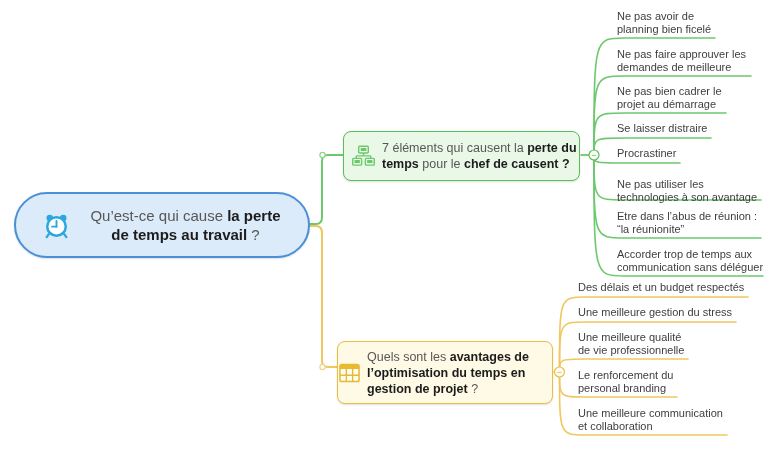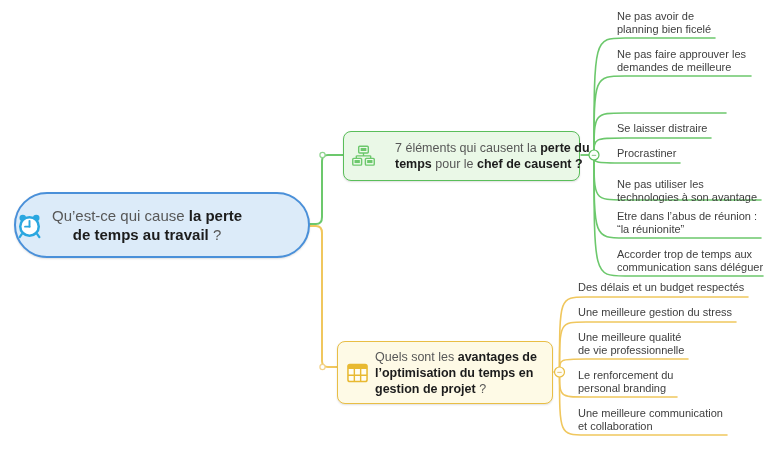--- a/index.html
+++ b/index.html
@@ -8,31 +8,31 @@
     font-family:"Liberation Sans", sans-serif; overflow:hidden;
   }
   #wires { position:absolute; left:0; top:0; }
   .node {
     position:absolute; box-sizing:border-box; display:flex; align-items:center;
     box-shadow:0 1px 2px rgba(0,0,0,.13); z-index:2;
   }
   #root-node {
     left:14px; top:192px; width:296px; height:66px;
     background:#dcebf9; border:2px solid #4a90d9; border-radius:33px;
-    gap:9px;
+    justify-content:center; gap:20px;
   }
   #causes-node {
     left:343px; top:131px; width:237px; height:50px;
     background:#eaf8e7; border:1.5px solid #5abe5a; border-radius:8px;
-    padding:4px 8px; gap:20px;
+    padding:4px 8px; gap:7px;
   }
   #benefits-node {
     left:337px; top:341px; width:216px; height:63px;
     background:#fefae6; border:1.5px solid #e9be45; border-radius:8px;
-    padding:4px 9px; gap:7px;
+    padding:4px 1px; gap:7px;
   }
   .node-text { white-space:pre; color:#575757; }
   #root-node .node-text { font-size:15px; line-height:19.5px; text-align:center; }
   .branch .node-text { font-size:12.5px; line-height:16px; }
   .node-text b { color:#1c1c1c; font-weight:700; }
   .icon { flex:0 0 auto; display:block; }
   .leaf {
     position:absolute; white-space:pre; font-size:11px; line-height:12.5px;
     color:#3e3e3e; z-index:2;
   }
@@ -115,20 +115,22 @@
     </svg>
     <div class="node-text"><span>Quels sont les </span><b>avantages de
 l’optimisation du temps en
 gestion de projet</b><span> ?</span></div>
   </div>
 
   <div class="leaf" style="left:617px; top:10px">Ne pas avoir de
 planning bien ficelé</div>
   <div class="leaf" style="left:617px; top:48px">Ne pas faire approuver les
 demandes de meilleure</div>
+  <div class="leaf" style="left:617px; top:85px">Ne pas bien cadrer le
+projet au démarrage</div>
   <div class="leaf" style="left:617px; top:122px">Se laisser distraire</div>
   <div class="leaf" style="left:617px; top:147px">Procrastiner</div>
   <div class="leaf" style="left:617px; top:178px">Ne pas utiliser les
 technologies à son avantage</div>
   <div class="leaf" style="left:617px; top:210px">Etre dans l’abus de réunion :
 “la réunionite”</div>
   <div class="leaf" style="left:617px; top:248px">Accorder trop de temps aux
 communication sans déléguer</div>
 
   <div class="leaf" style="left:578px; top:281px">Des délais et un budget respectés</div>

